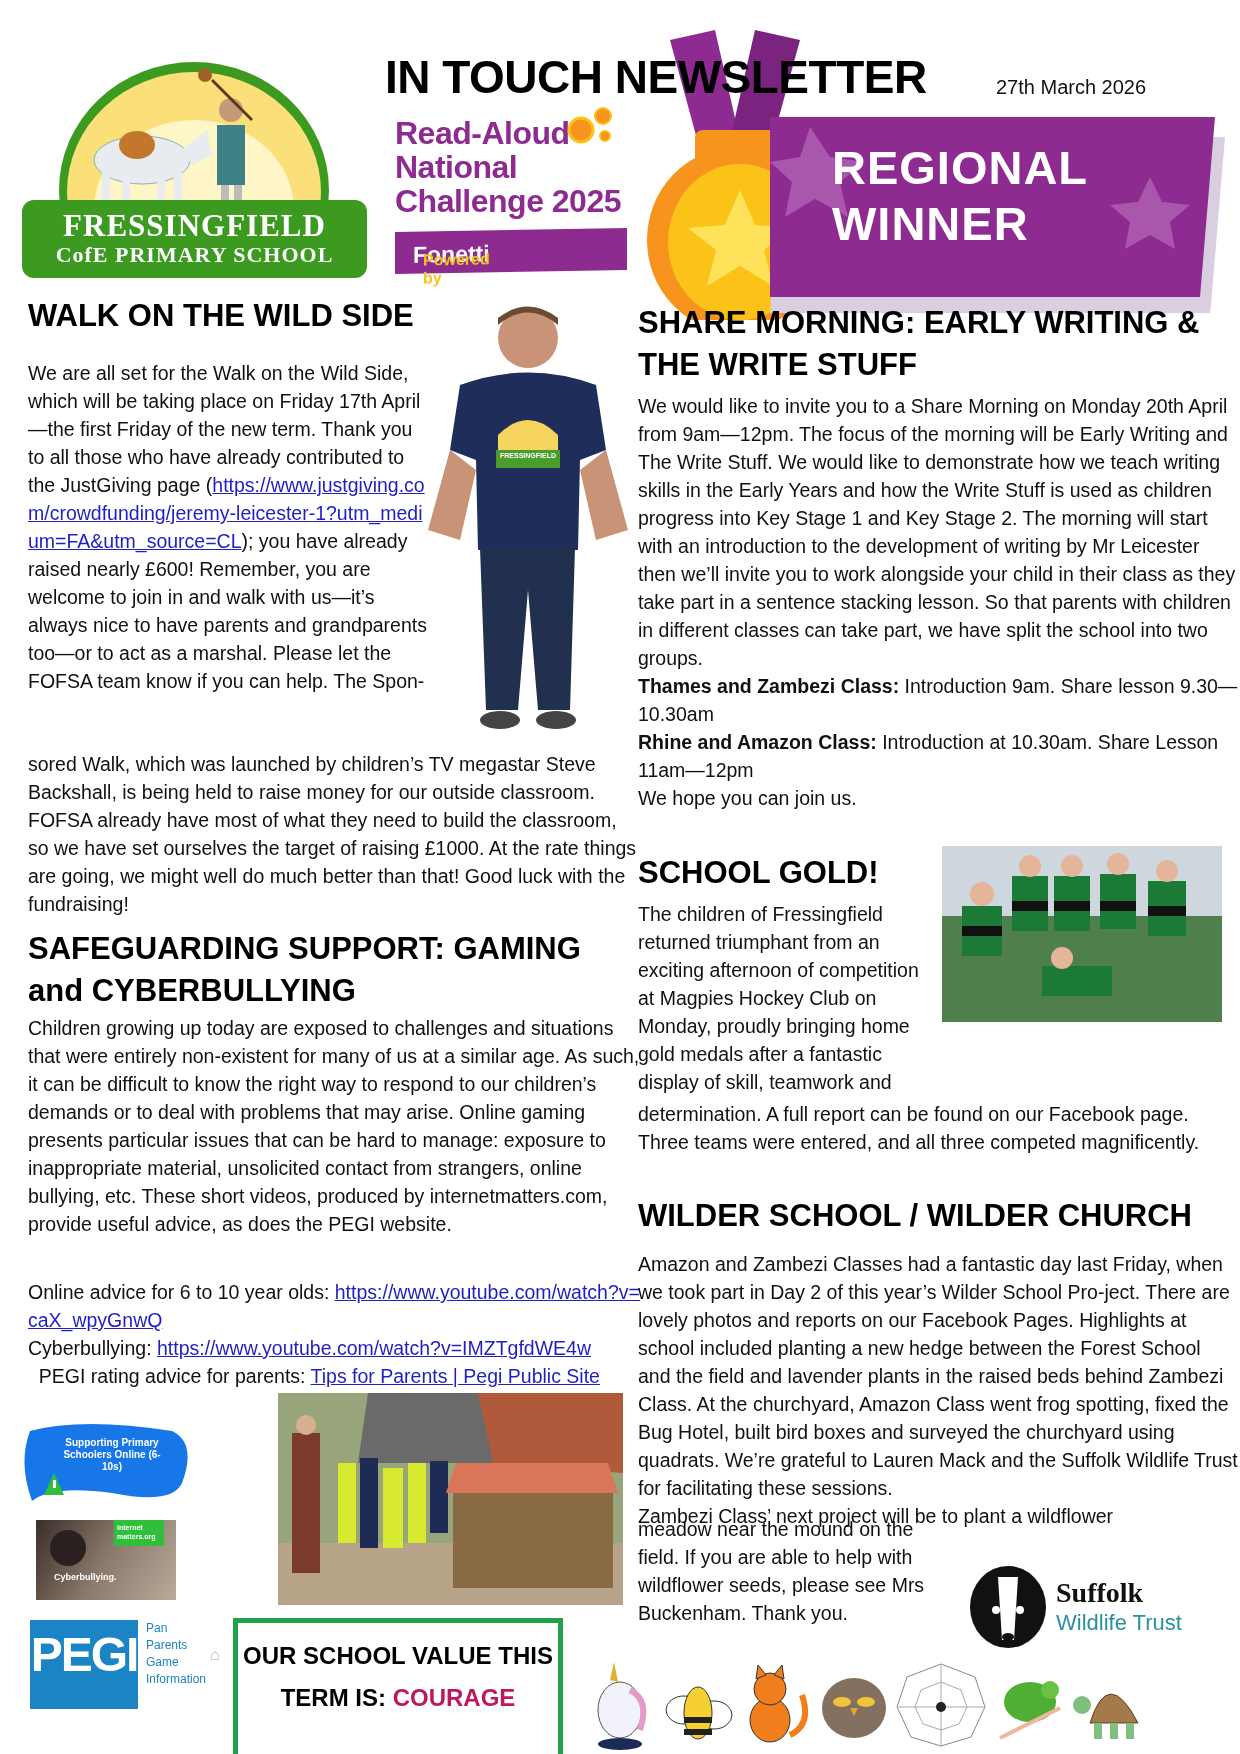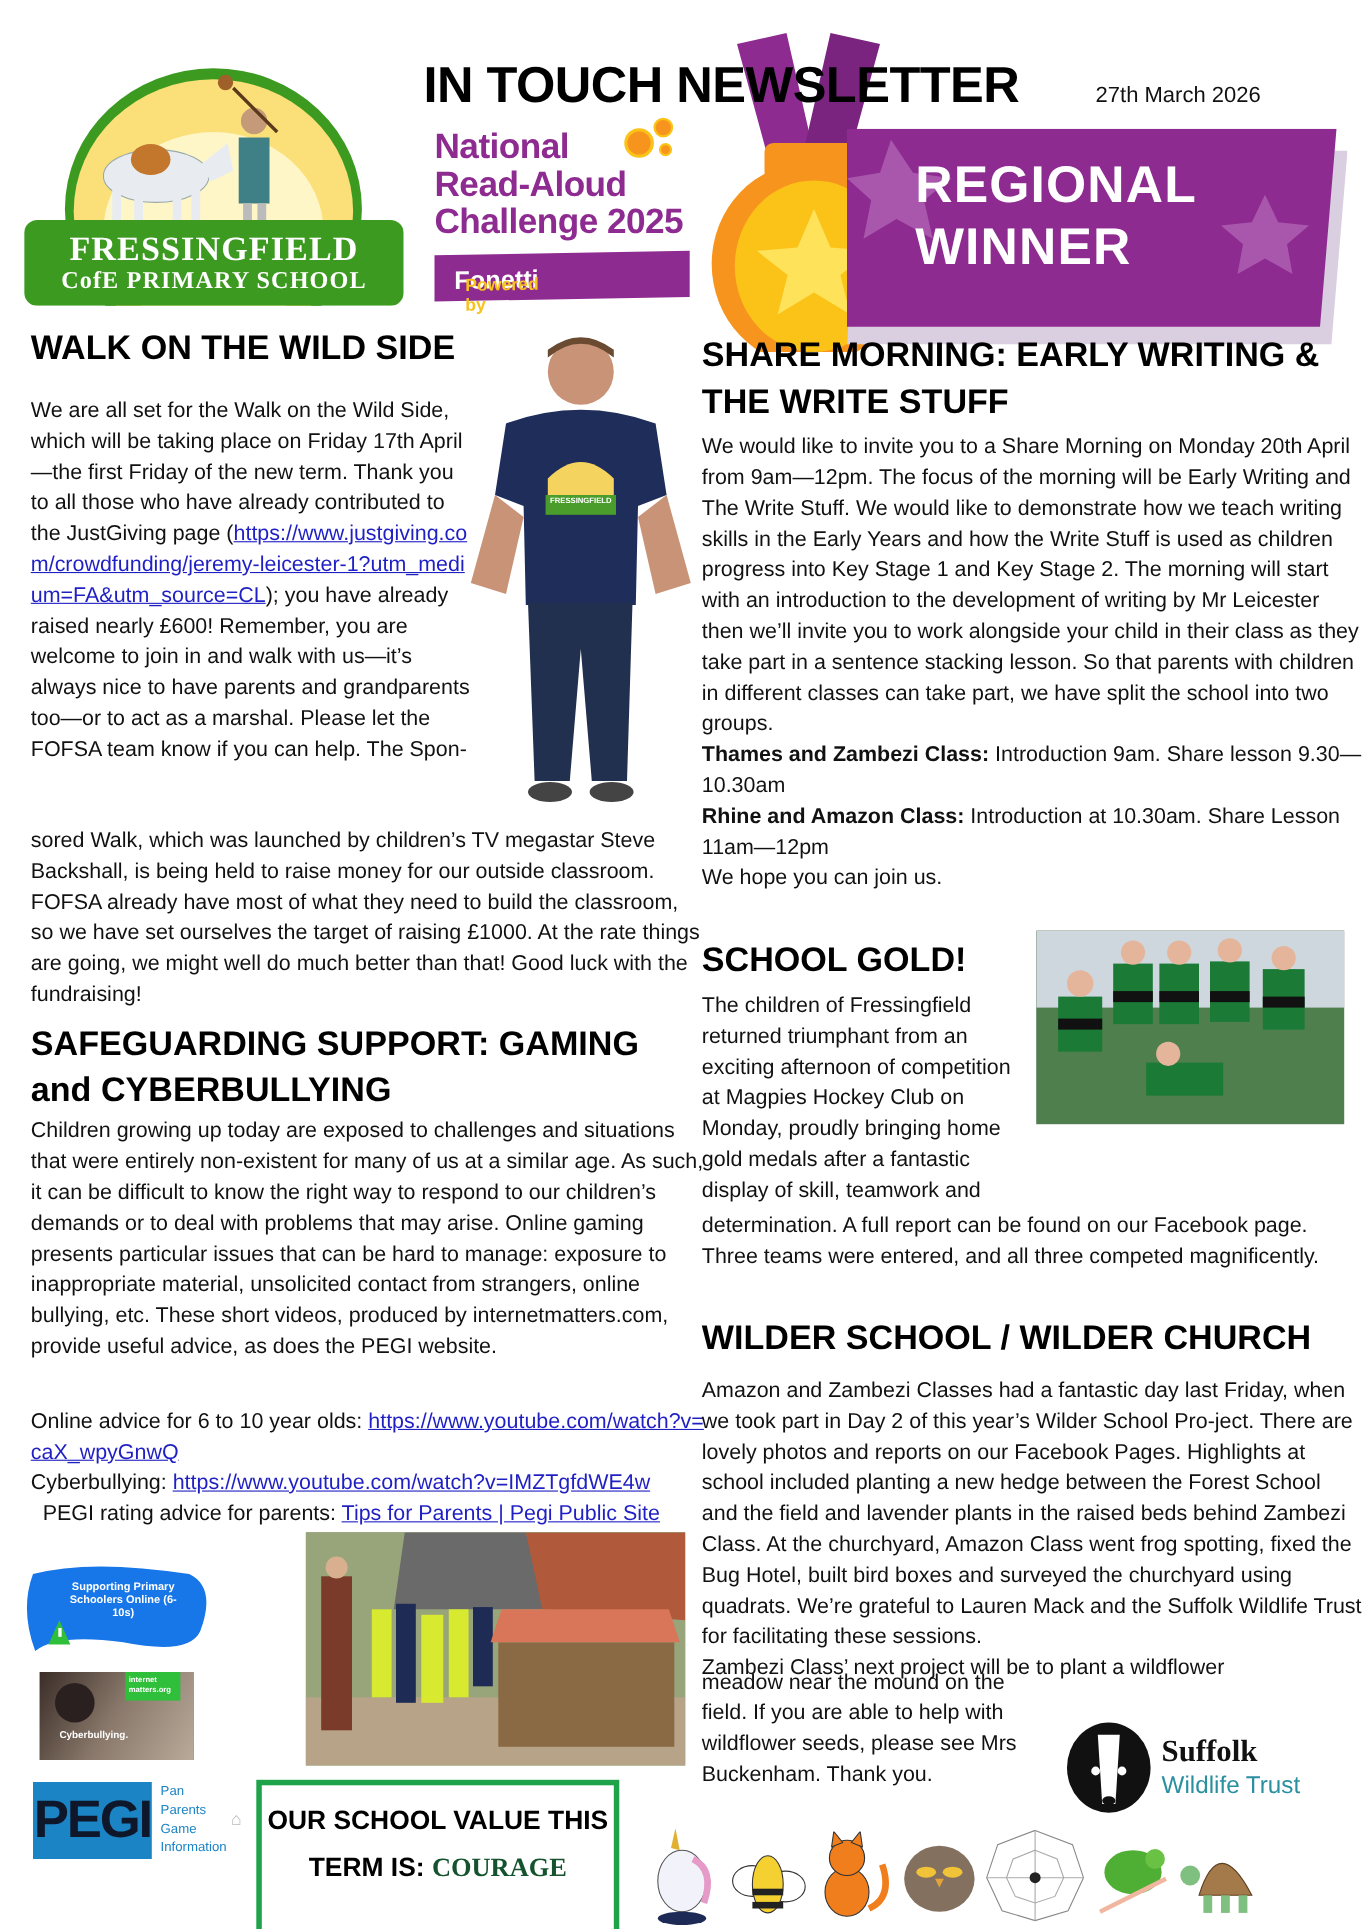--- a/index.html
+++ b/index.html
@@ -33,21 +33,21 @@
   #safe-h{left:28px;top:928px;width:612px;}
   #safe-text{left:28px;top:1014px;width:612px;}
   #links-text{left:28px;top:1278px;width:612px;}
 
   #support-blob{left:22px;top:1423px;width:172px;height:82px;}
   #im-video{left:36px;top:1520px;width:140px;height:80px;background:#6b5a4d;overflow:hidden;}
   #pegi{left:30px;top:1620px;}
   #bughotel{left:278px;top:1393px;width:345px;height:212px;background:#7d8a5d;overflow:hidden;}
   #value-box{left:233px;top:1618px;width:330px;height:165px;border:5px solid #1fa34a;box-sizing:border-box;text-align:center;}
   #value-box div{font-weight:bold;font-size:24px;line-height:42px;}
-  .green{color:#14532d;font-family:Liberation Serif, serif;}
+  .green{color:#be185d;}
 
   
   #share-h{left:638px;top:302px;width:590px;}
   #share-text{left:638px;top:392px;width:600px;}
   .center{text-align:left;}
   #hockey-h{left:638px;top:852px;}
   #hockey-photo{left:942px;top:846px;width:280px;height:176px;background:#5b7a55;overflow:hidden;}
   #hockey-text1{left:638px;top:900px;width:300px;}
   #hockey-text2{left:638px;top:1100px;width:600px;}
   #wilder-h{left:638px;top:1195px;}
@@ -106,22 +106,22 @@
     <polygon points="40,10 60,40 95,45 70,65 78,100 45,82 15,100 22,65 0,45 30,40" fill="#a957ad"></polygon>
     <polygon points="380,60 392,85 420,88 400,105 405,132 380,118 355,132 360,105 340,88 368,85" fill="#a957ad"></polygon>
   </svg>
 </div>
 <div id="winner-text" class="abs">
   <div>REGIONAL</div>
   <div>WINNER</div>
 </div>
 
 <div id="nrac" class="abs">
+  <div class="nrac-line">Read-Aloud</div>
   <div class="nrac-line">National</div>
-  <div class="nrac-line">Read-Aloud</div>
   <div class="nrac-line">Challenge 2025</div>
   <span class="abs" style="left:172px;top:-10px;">
     <svg width="50" height="40">
         <circle cx="14" cy="24" r="12" fill="#f7941d" stroke="#fbc318" stroke-width="3"></circle>
         <circle cx="36" cy="10" r="8" fill="#f7941d" stroke="#fbc318" stroke-width="2"></circle>
         <circle cx="38" cy="30" r="5" fill="#f7941d" stroke="#fbc318" stroke-width="2"></circle>
       </svg>
   </span>
   <div id="nrac-pill">
     <span><span>Powered by</span><b>Fonetti</b></span>
@@ -170,21 +170,21 @@
 </div>
 
 <div id="im-video" class="abs">
   <div class="abs" style="left:0;top:0;width:140px;height:80px;background:linear-gradient(120deg,#3a2d28 0%,#8b7a6c 50%,#b9aa9a 100%);"></div>
   <div class="abs" style="left:14px;top:10px;width:36px;height:36px;border-radius:50%;background:#2a2020;"></div>
   <div class="abs" style="left:78px;top:0;width:50px;height:26px;background:#2fbf3a;color:#fff;font-size:7px;font-weight:bold;padding:3px;box-sizing:border-box;line-height:9px;">internet matters.org</div>
   <div class="abs" style="left:18px;top:52px;color:#fff;font-size:9px;font-weight:bold;text-align:right;">Cyberbullying.</div>
 </div>
 
 <div id="pegi" class="abs">
-  <div class="abs" style="left:0;top:0;width:108px;height:70px;background:#1b84c5;color:#0f172a;font-weight:bold;font-size:48px;line-height:70px;text-align:center;letter-spacing:-2px;">PEGI</div>
+  <div class="abs" style="left:0;top:0;width:108px;height:89px;background:#1b84c5;color:#ffffff;font-weight:bold;font-size:48px;line-height:70px;text-align:center;letter-spacing:-2px;">PEGI</div>
   <div class="abs" style="left:116px;top:0;color:#1b84c5;font-size:12px;line-height:17px;">
     <div>Pan</div>
     <div>Parents</div>
     <div>Game</div>
     <div>Information</div>
   </div>
   <span class="abs" style="left:180px;top:26px;color:#bbb;font-size:16px;">⌂</span>
 </div>
 
 <div id="bughotel" class="abs">

